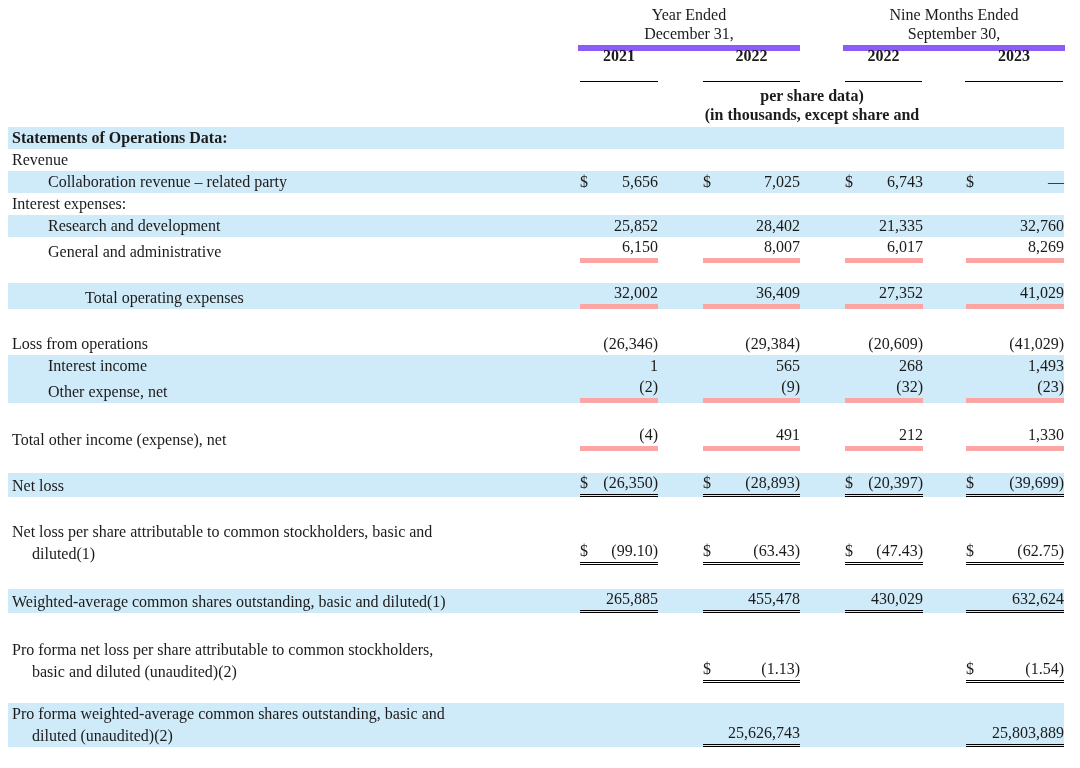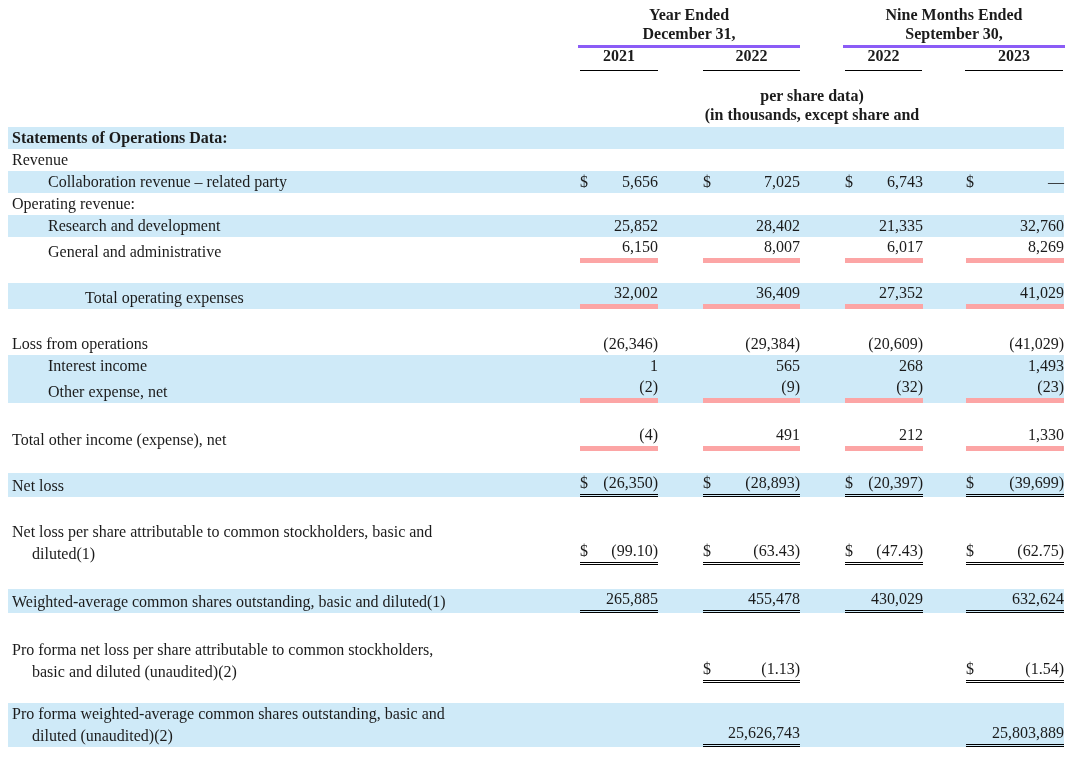--- a/index.html
+++ b/index.html
@@ -10,29 +10,29 @@
     font-family: "Liberation Serif", serif;
     color: #1b1b1b;
     overflow: hidden;
   }
   .page { position: relative; width: 1080px; height: 768px; }
 
   
   .hdr { position: relative; height: 127px; }
   .grp {
     position: absolute; top: 5px;
-    text-align: center; font-weight: bold; font-size: 16px; line-height: 19px;
-    border-bottom: 3px solid #8b5cf6; padding-bottom: 2px;
+    text-align: center; font-weight: normal; font-size: 16px; line-height: 19px;
+    border-bottom: 6px solid #8b5cf6; padding-bottom: 2px;
   }
   .grp1 { left: 578px; width: 222px; }
   .grp2 { left: 843px; width: 222px; }
   .year {
     position: absolute; top: 47px;
     text-align: center; font-weight: bold; font-size: 16px;
-    border-bottom: 1px solid #000; padding-bottom: 5px;
+    border-bottom: 1px solid #000; padding-bottom: 16px;
   }
   .y1 { left: 580px; width: 78px; }
   .y2 { left: 703px; width: 97px; }
   .y3 { left: 845px; width: 77px; }
   .y4 { left: 965px; width: 98px; }
   .units {
     position: absolute; left: 582px; top: 86px; width: 460px;
     text-align: center; font-weight: bold; font-size: 16px; line-height: 19px;
   }
 
@@ -152,21 +152,21 @@
           <td class="gap"></td>
           <td class="numtd c4">
             <div class="num">
               <span class="cur">$</span>
               <span class="val">—</span>
             </div>
           </td>
         </tr>
         <tr>
           <td class="lbl ind0">
-            <span>Operating revenue:</span>
+            <span>Interest expenses:</span>
           </td>
           <td class="numtd c1"></td>
           <td class="gap"></td>
           <td class="numtd c2"></td>
           <td class="gap"></td>
           <td class="numtd c3"></td>
           <td class="gap"></td>
           <td class="numtd c4"></td>
         </tr>
         <tr class="shaded">

